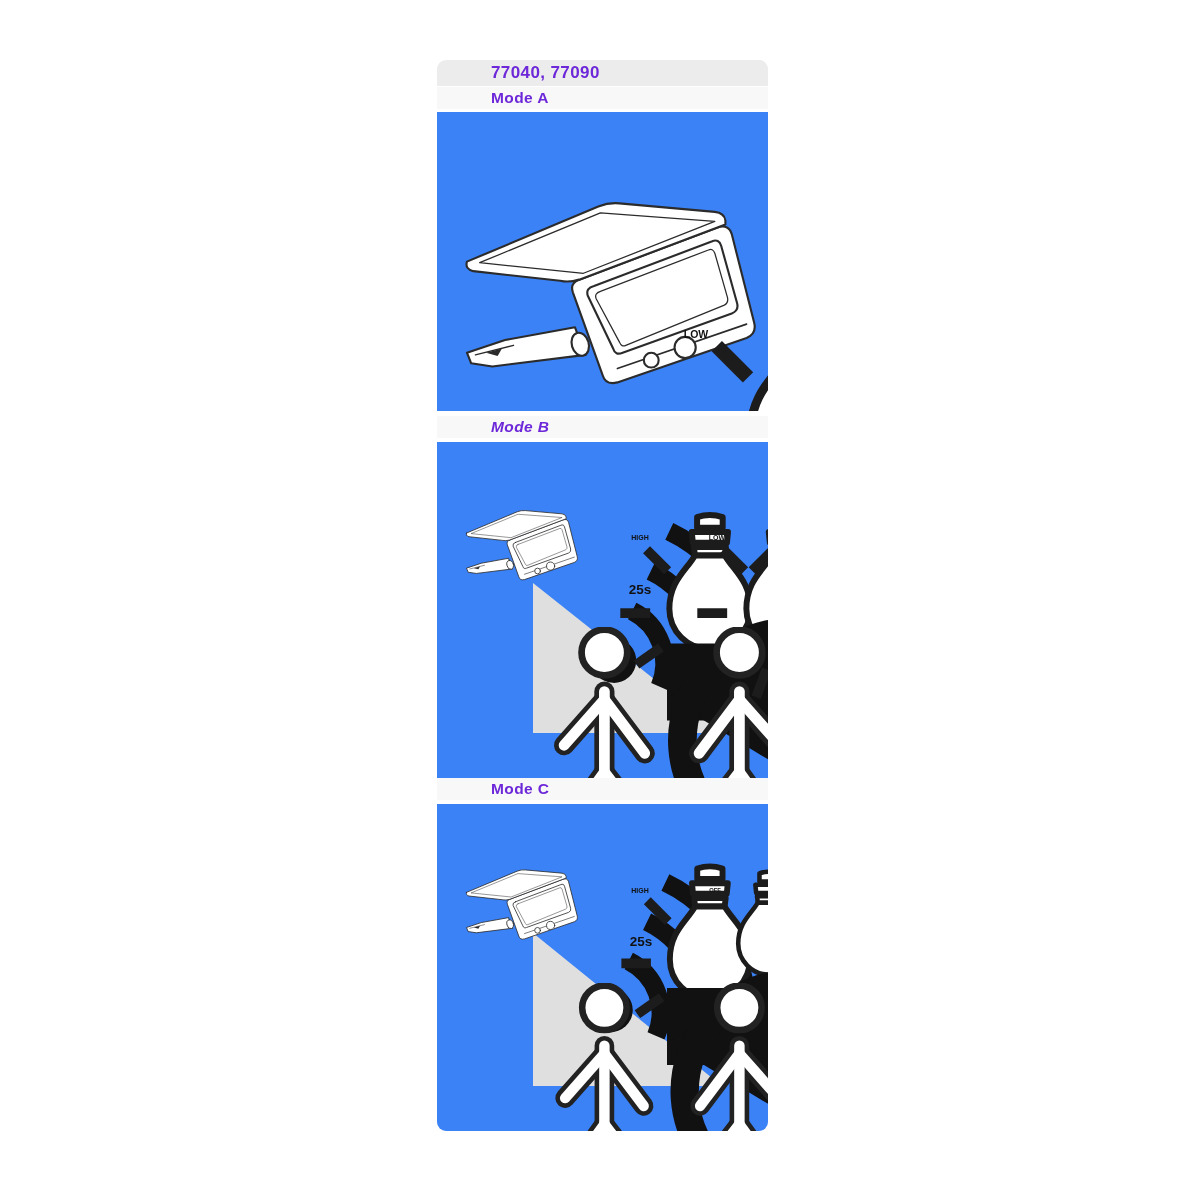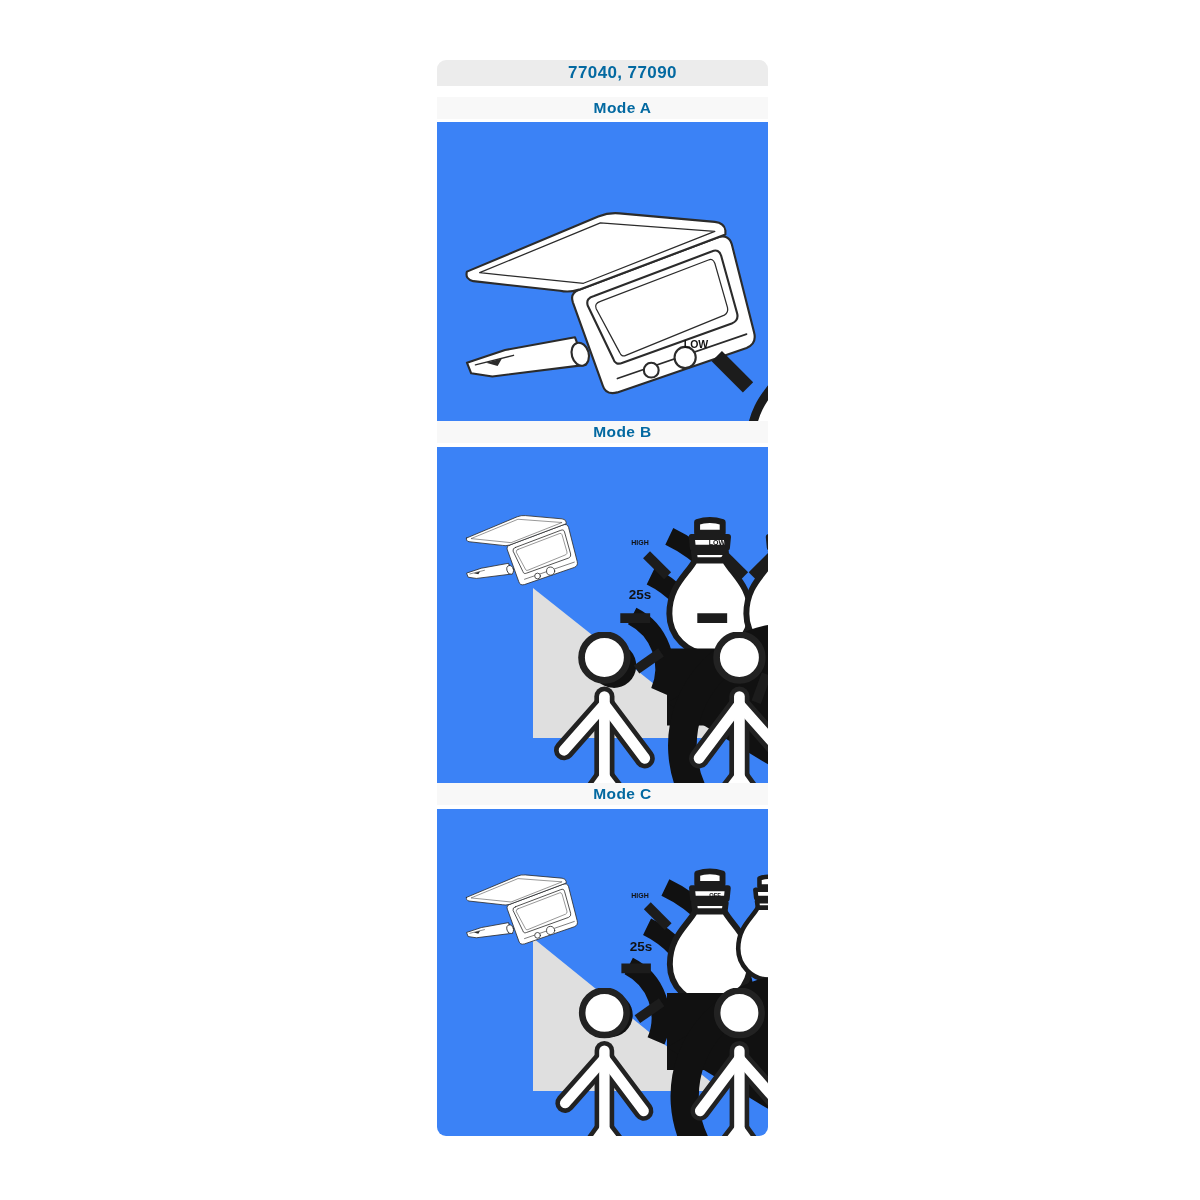--- a/index.html
+++ b/index.html
@@ -3,25 +3,25 @@
 <meta charset="utf-8">
 <style>
   html,body{margin:0;padding:0;}
   body{
     width:1200px;height:1200px;position:relative;overflow:hidden;
     background:#ffffff;font-family:"Liberation Sans",sans-serif;color:#1a1a1a;
   }
   .strip{position:absolute;left:437px;top:60px;width:331px;}
   .band{
     box-sizing:border-box;display:flex;align-items:center;
-    padding-left:40px;font-weight:bold;letter-spacing:.4px;color:#0369a1;justify-content:center;
+    padding-left:54px;font-weight:bold;letter-spacing:.4px;color:#6d28d9;
   }
   .band.header{background:#ececec;height:26px;font-size:17px;border-radius:9px 9px 0 0;}
   .band.mode{background:#f8f8f8;height:22px;font-size:15.5px;}
-  #bandA{margin-top:11px;} #bandB{} #bandC{}
+  #bandA{margin-top:1px;} #bandB{margin-top:5px;font-style:italic;} #bandC{}
   .section{position:relative;background:#3b82f6;}
   #secA{height:299px;margin-top:3px;}
   #secB{height:336px;margin-top:4px;}
   #secC{height:327px;margin-top:4px;border-radius:0 0 9px 9px;}
   .section svg{position:absolute;left:0;top:0;width:100%;height:100%;display:block;}
   .defs{position:absolute;width:0;height:0;overflow:hidden;}
   text{fill:#111;font-family:"Liberation Sans",sans-serif;font-weight:bold;}
 </style>
 </head>
 <body>

